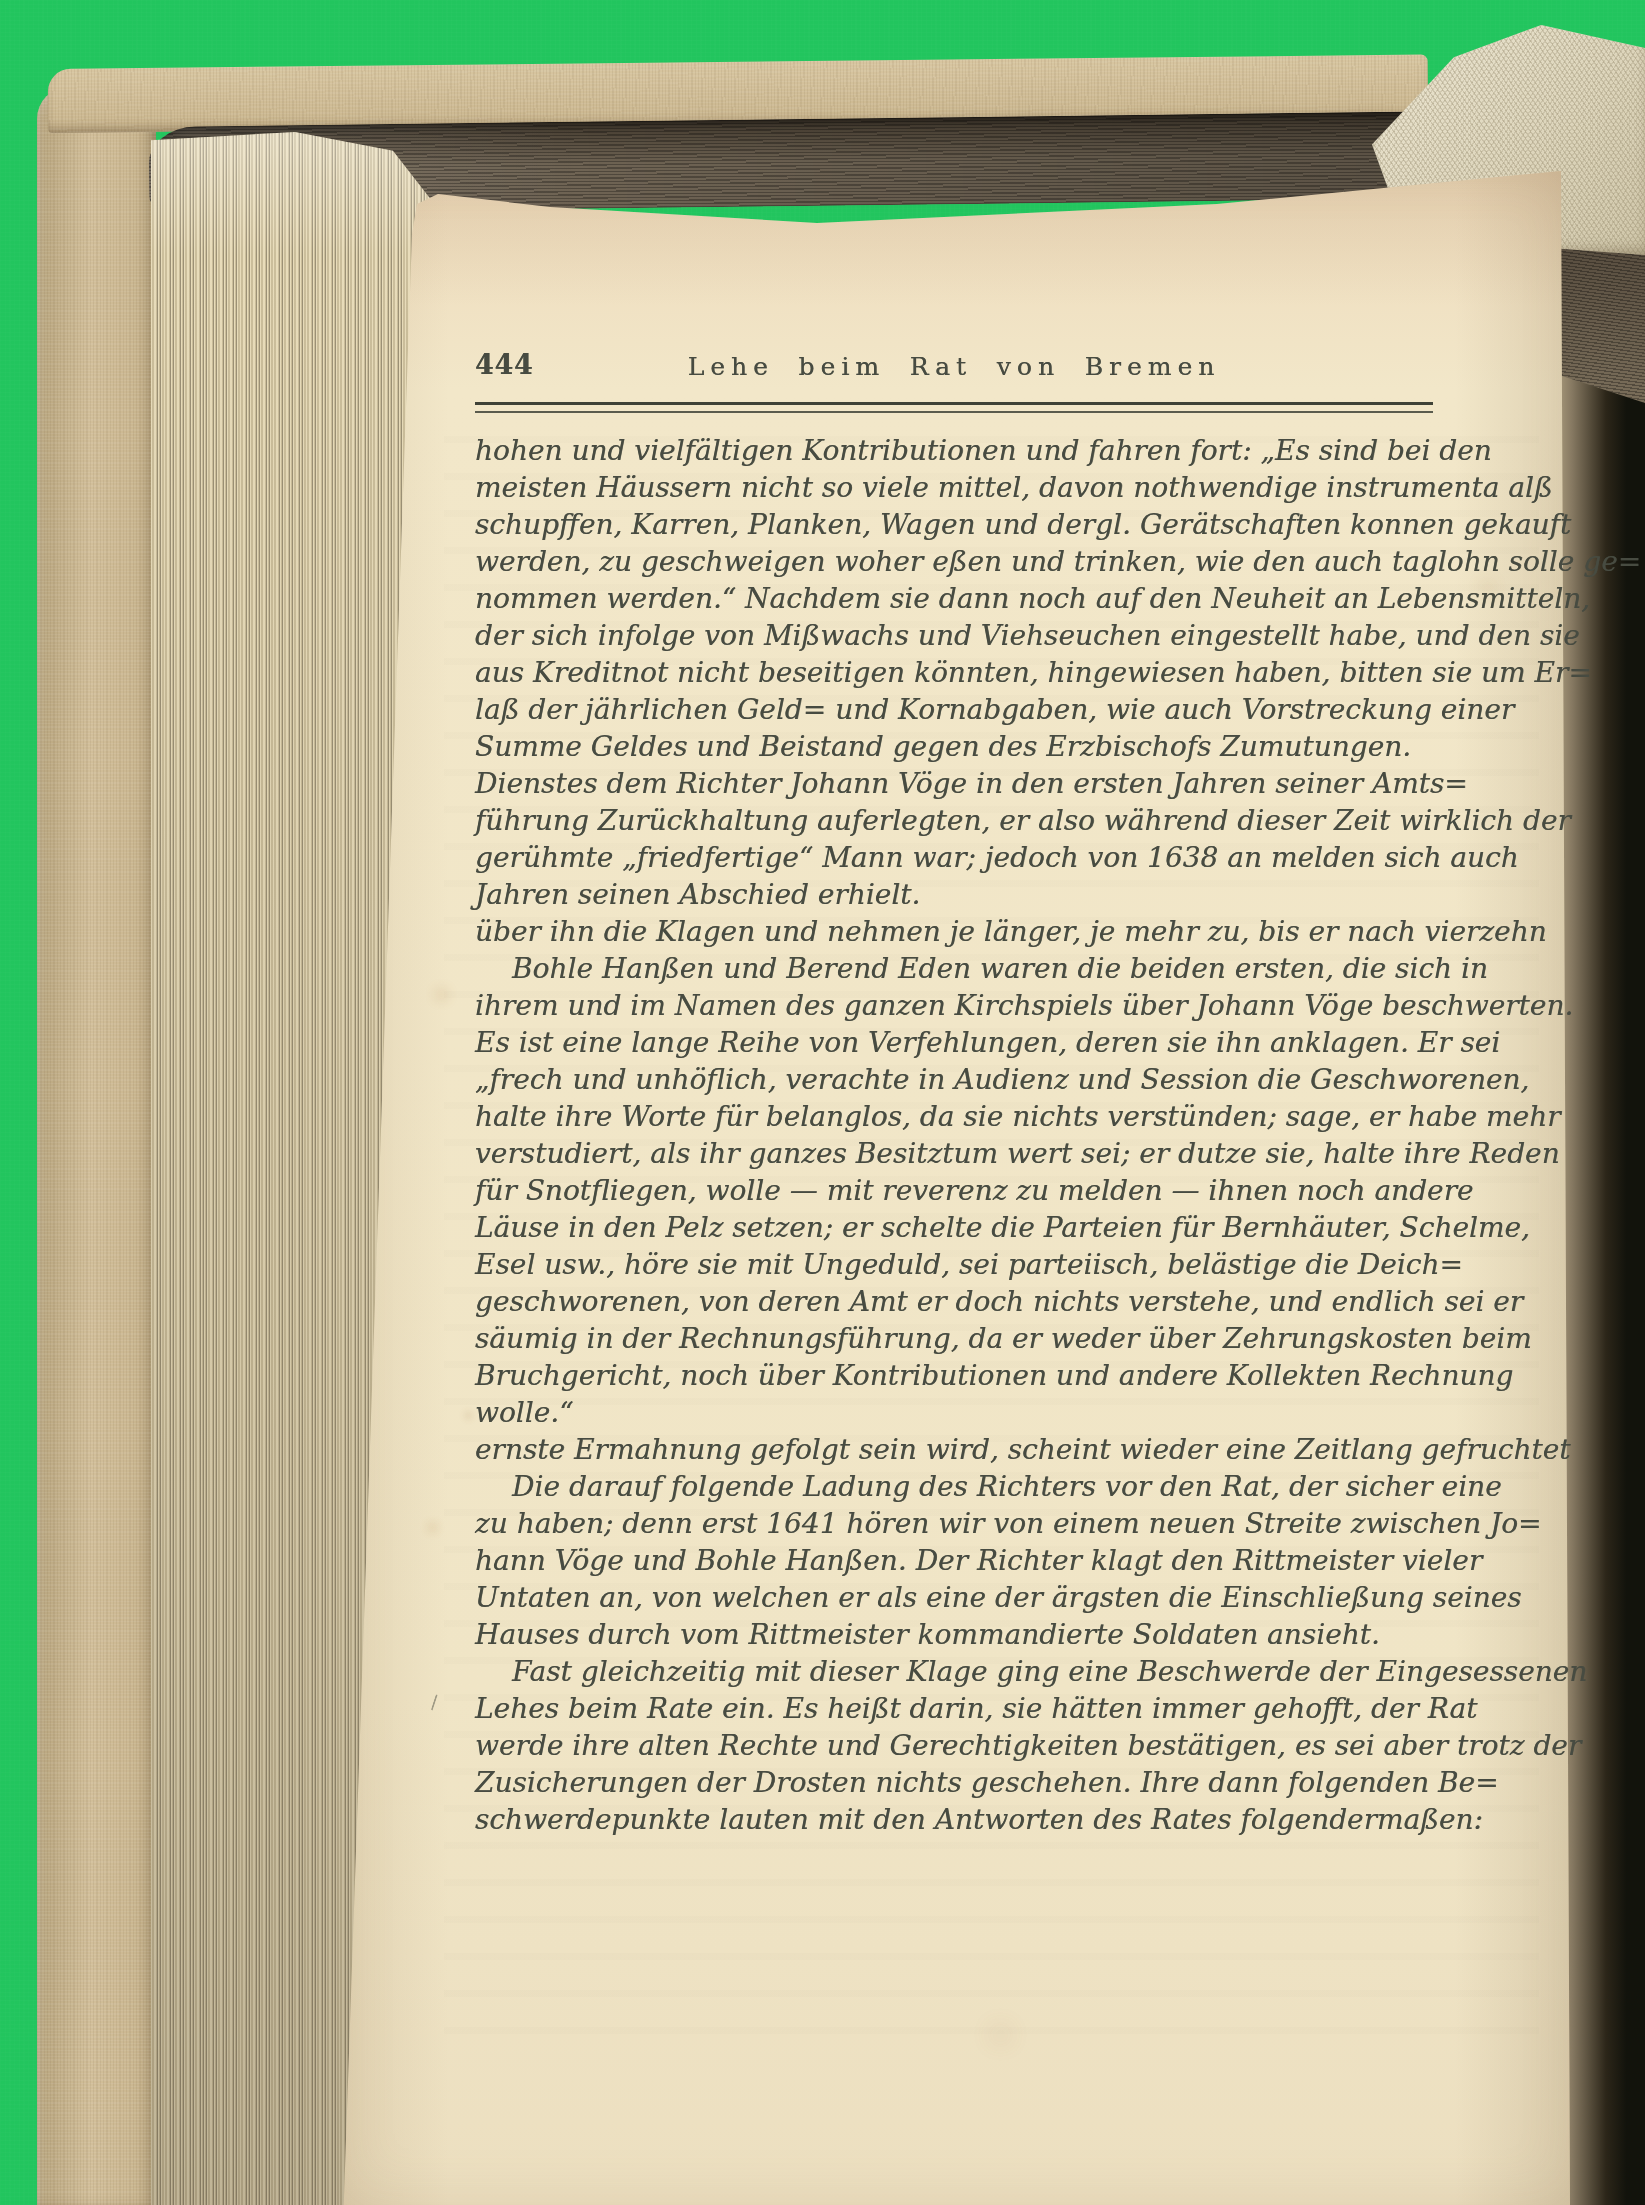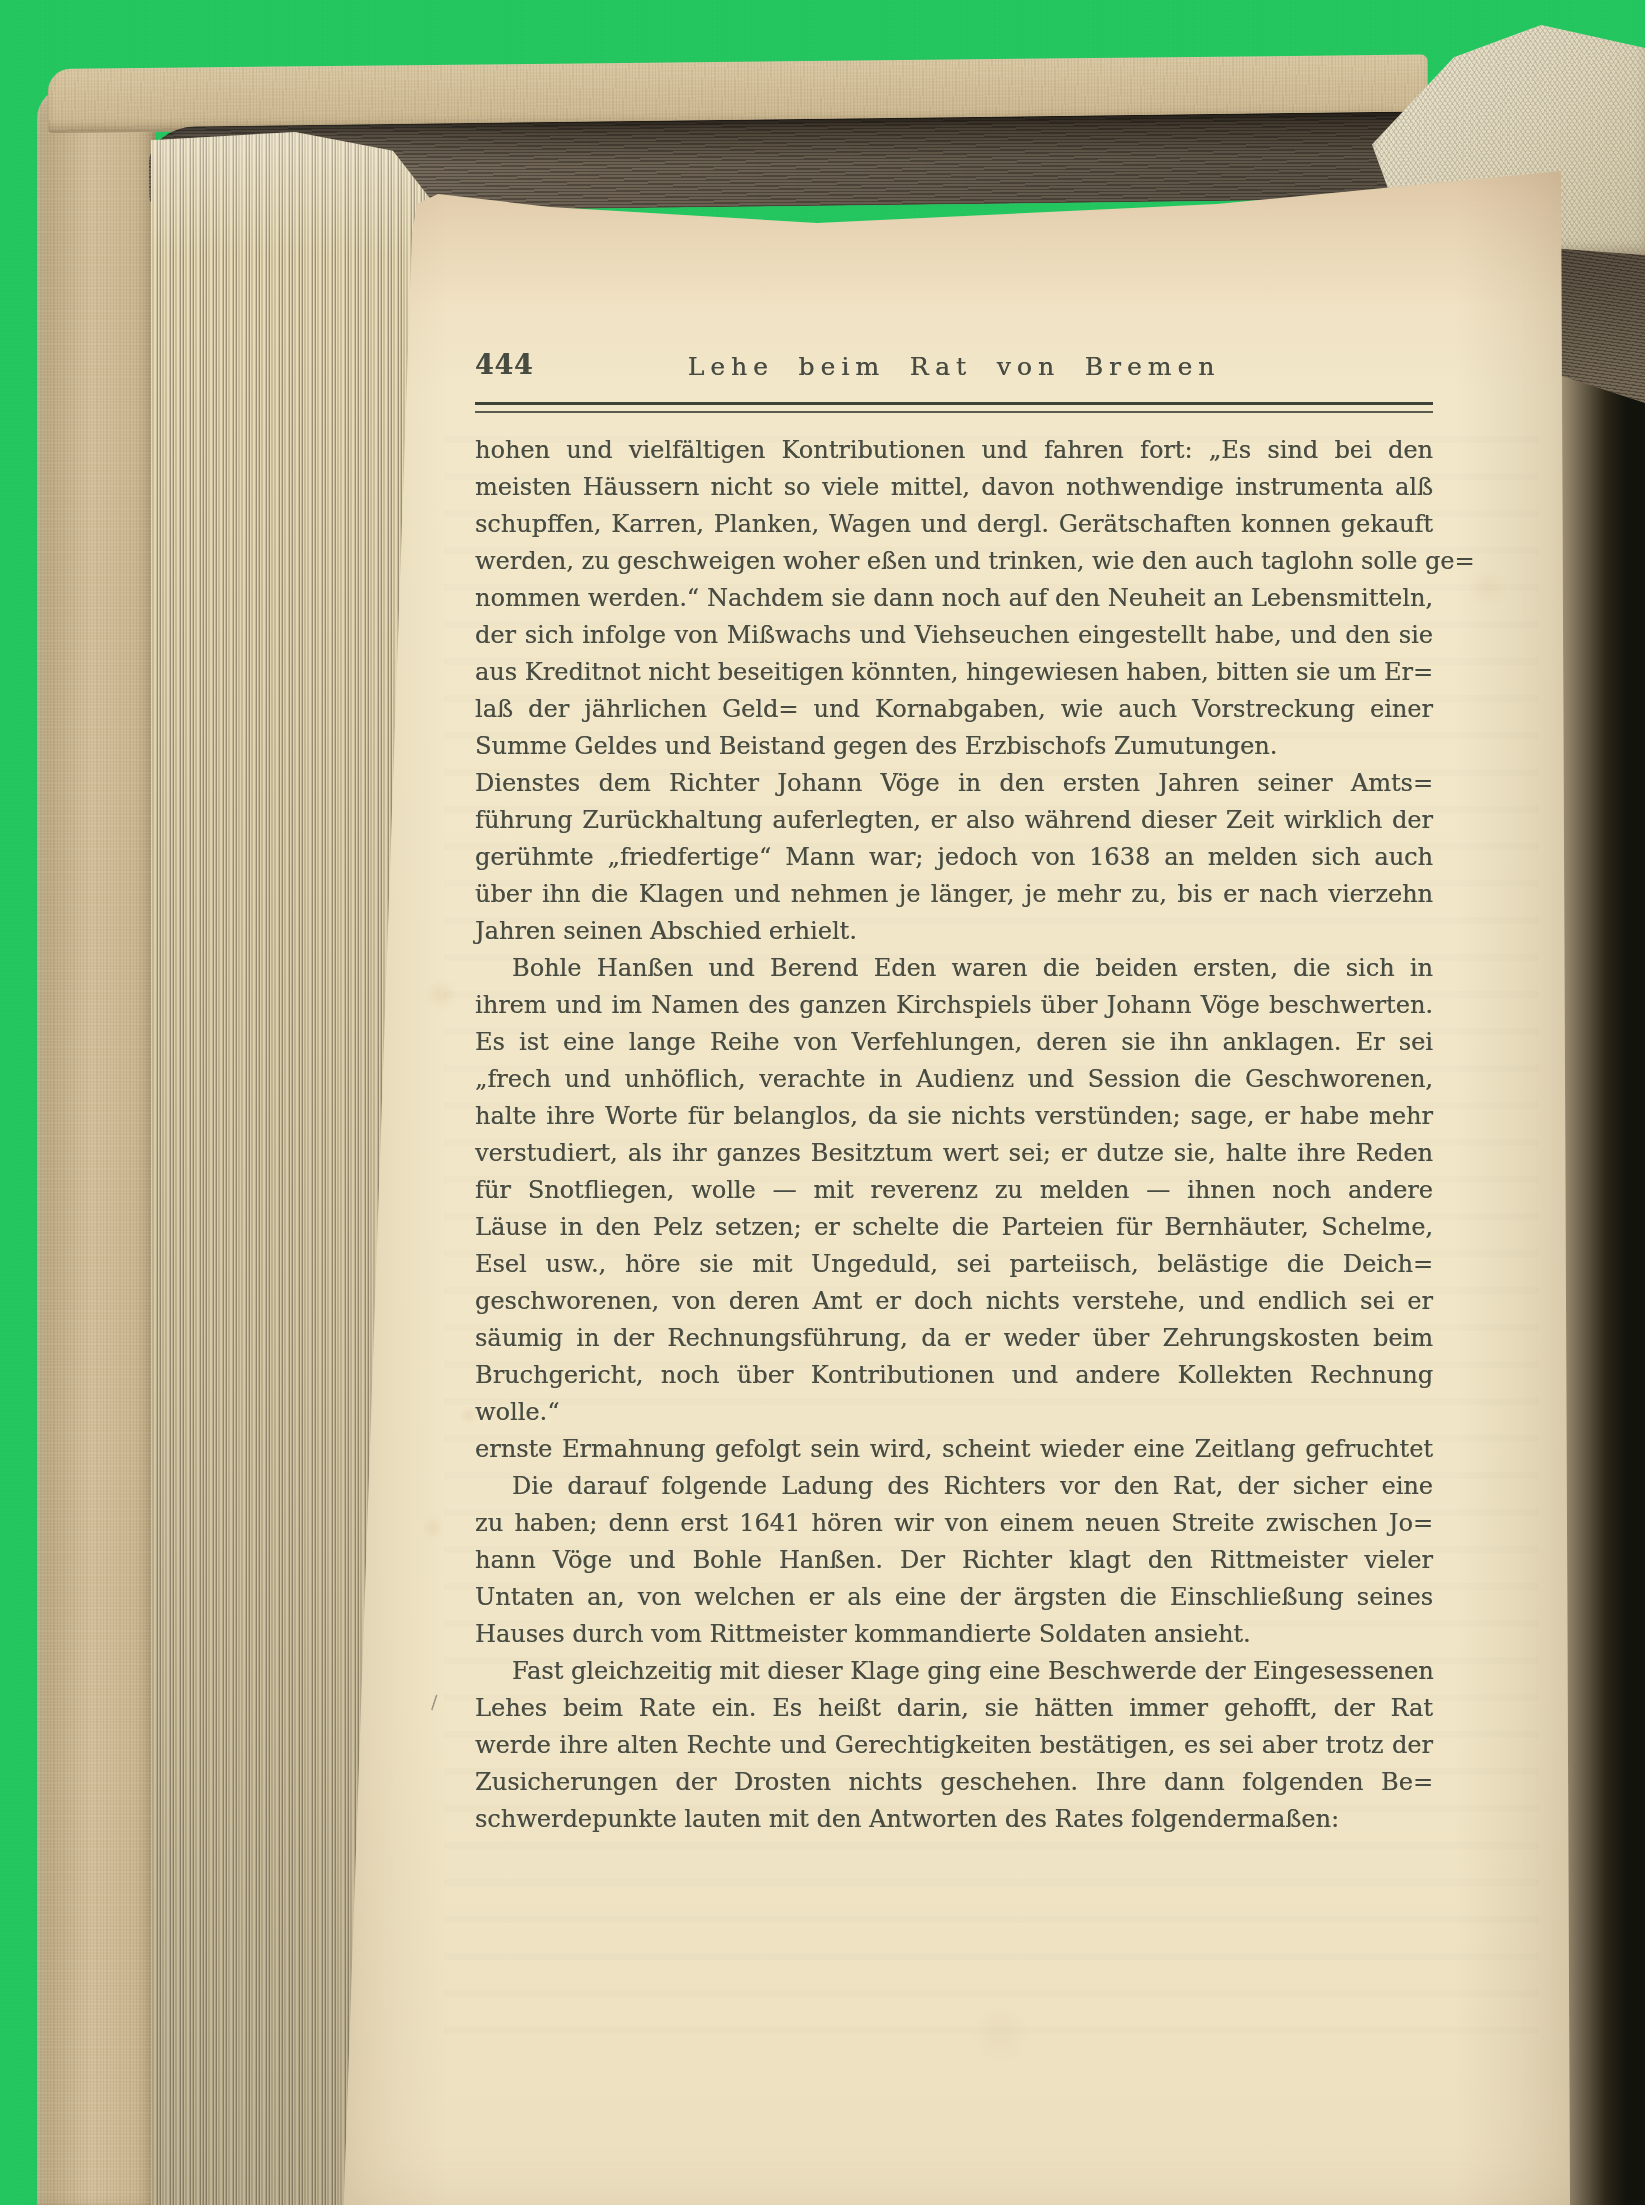--- a/index.html
+++ b/index.html
@@ -74,23 +74,23 @@
 
   
   .content{position:absolute;left:475px;top:349px;width:958px;color:#474b41;}
   .header-row{position:relative;height:33px;}
   .page-num{position:absolute;left:0;top:0;font-size:27px;font-weight:bold;letter-spacing:0.7px;
     text-shadow:0.3px 0 rgba(71,75,65,.7);}
   .running-title{text-align:center;font-size:25px;padding-top:2.7px;letter-spacing:6px;word-spacing:10.7px;
     text-shadow:0.3px 0 rgba(71,75,65,.8);}
   .rules{margin-top:20px;height:6px;border-top:3.3px solid #3f4237;border-bottom:2px solid rgba(63,66,55,.85);}
   .text-block{margin-top:18.7px;}
-  .line{height:37px;line-height:37px;font-size:24px;white-space:nowrap;
+  .line{height:37px;line-height:37px;font-size:28px;white-space:nowrap;
     text-align:justify;text-align-last:justify;text-justify:inter-word;
-    text-shadow:0.3px 0 rgba(71,75,65,.65);}
+    text-shadow:0.3px 0 rgba(71,75,65,.65);font-style:italic;}
   .line.end{text-align-last:left;}
   .line.indent{text-indent:37px;}
 
   
   .spots{position:absolute;left:0;top:0;width:0.7px;height:0.7px;
     box-shadow:441px 994px 10.7px 6px rgba(172,122,62,.14),
                432px 1527px 8px 4px rgba(172,122,62,.16),
                468px 1415px 6px 3.3px rgba(150,100,50,.12),
                1487px 587px 13.3px 8px rgba(160,112,60,.08),
                1000px 2034px 20px 12px rgba(150,110,65,.06);}
@@ -127,22 +127,22 @@
         <div class="line">schupffen, Karren, Planken, Wagen und dergl. Gerätschaften konnen gekauft</div>
         <div class="line">werden, zu geschweigen woher eßen und trinken, wie den auch taglohn solle ge=</div>
         <div class="line">nommen werden.“ Nachdem sie dann noch auf den Neuheit an Lebensmitteln,</div>
         <div class="line">der sich infolge von Mißwachs und Viehseuchen eingestellt habe, und den sie</div>
         <div class="line">aus Kreditnot nicht beseitigen könnten, hingewiesen haben, bitten sie um Er=</div>
         <div class="line">laß der jährlichen Geld= und Kornabgaben, wie auch Vorstreckung einer</div>
         <div class="line end">Summe Geldes und Beistand gegen des Erzbischofs Zumutungen.</div>
         <div class="line">Dienstes dem Richter Johann Vöge in den ersten Jahren seiner Amts=</div>
         <div class="line">führung Zurückhaltung auferlegten, er also während dieser Zeit wirklich der</div>
         <div class="line">gerühmte „friedfertige“ Mann war; jedoch von 1638 an melden sich auch</div>
+        <div class="line end">Jahren seinen Abschied erhielt.</div>
         <div class="line">über ihn die Klagen und nehmen je länger, je mehr zu, bis er nach vierzehn</div>
-        <div class="line end">Jahren seinen Abschied erhielt.</div>
         <div class="line indent">Bohle Hanßen und Berend Eden waren die beiden ersten, die sich in</div>
         <div class="line">ihrem und im Namen des ganzen Kirchspiels über Johann Vöge beschwerten.</div>
         <div class="line">Es ist eine lange Reihe von Verfehlungen, deren sie ihn anklagen. Er sei</div>
         <div class="line">„frech und unhöflich, verachte in Audienz und Session die Geschworenen,</div>
         <div class="line">halte ihre Worte für belanglos, da sie nichts verstünden; sage, er habe mehr</div>
         <div class="line">verstudiert, als ihr ganzes Besitztum wert sei; er dutze sie, halte ihre Reden</div>
         <div class="line">für Snotfliegen, wolle — mit reverenz zu melden — ihnen noch andere</div>
         <div class="line">Läuse in den Pelz setzen; er schelte die Parteien für Bernhäuter, Schelme,</div>
         <div class="line">Esel usw., höre sie mit Ungeduld, sei parteiisch, belästige die Deich=</div>
         <div class="line">geschworenen, von deren Amt er doch nichts verstehe, und endlich sei er</div>

